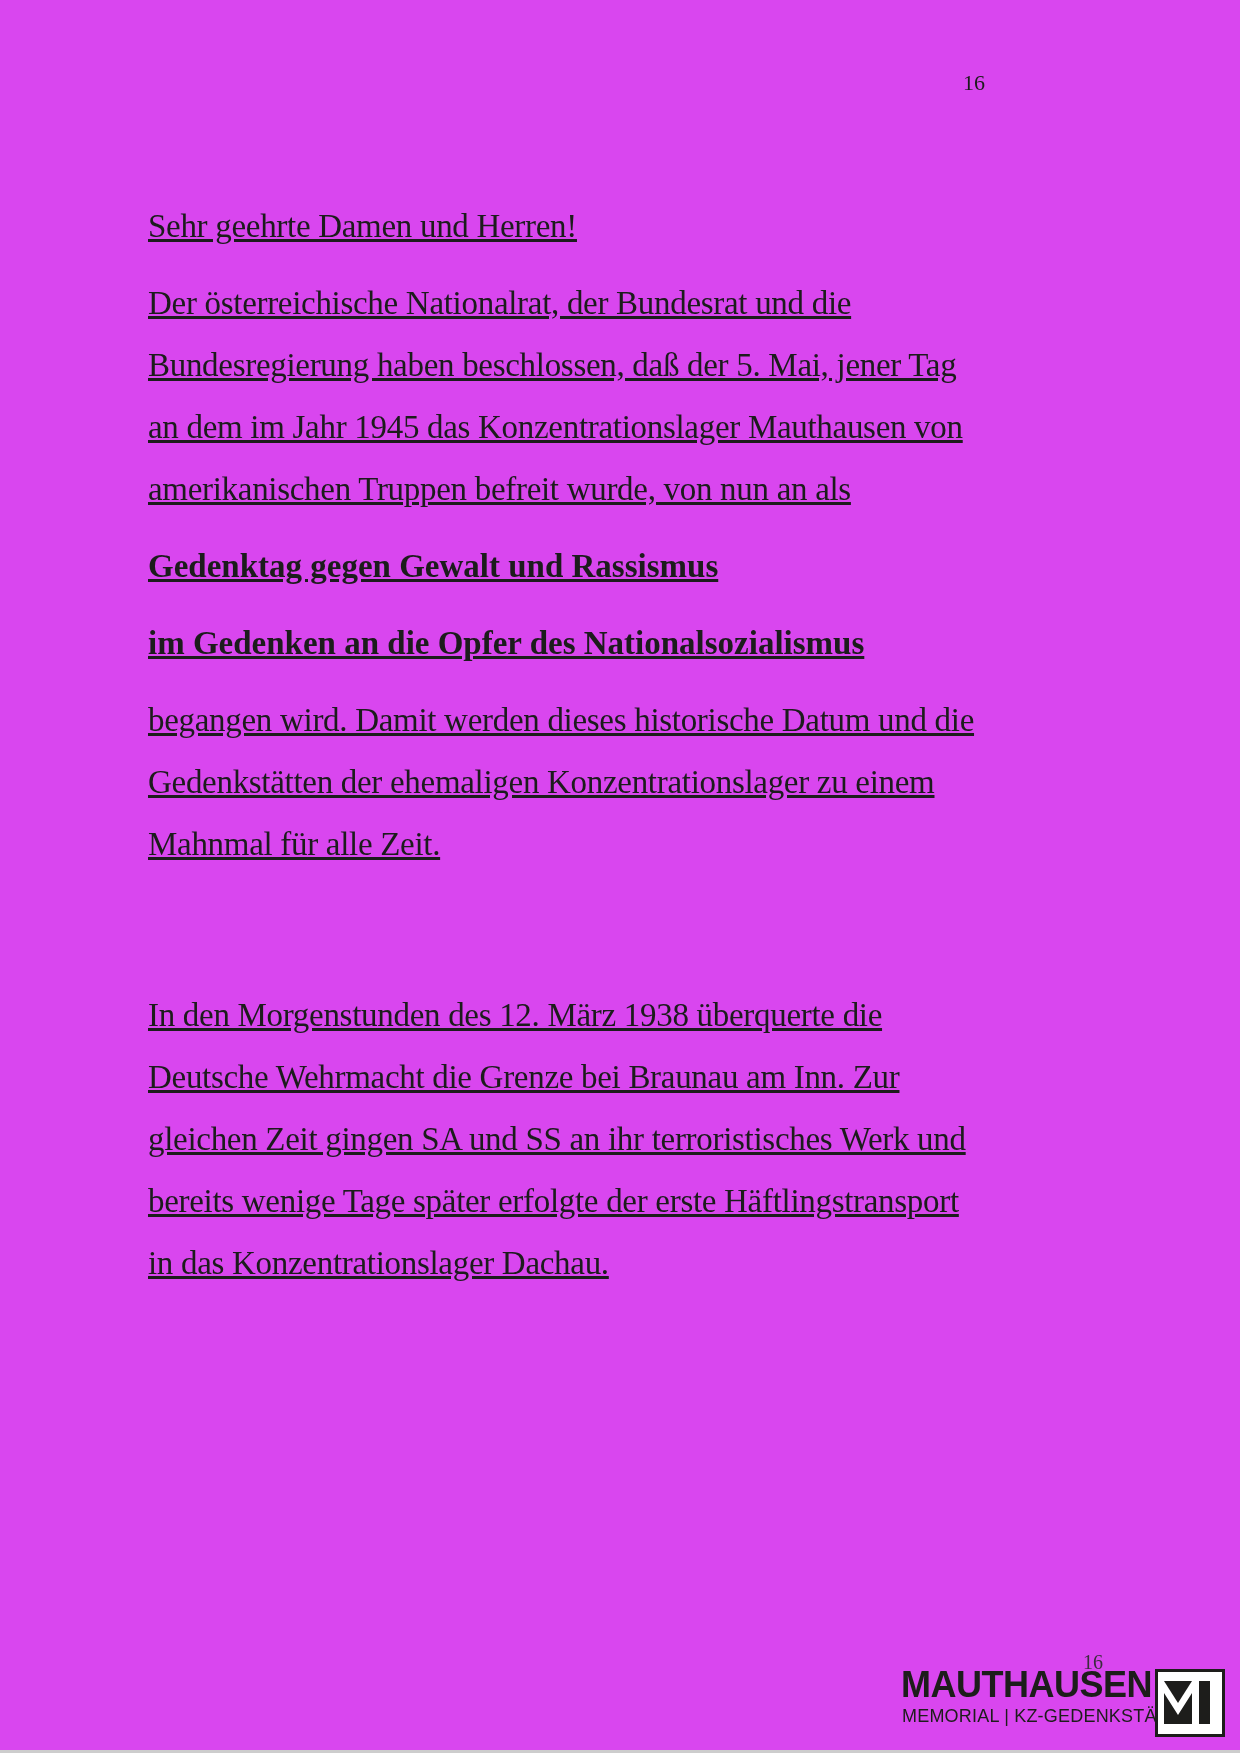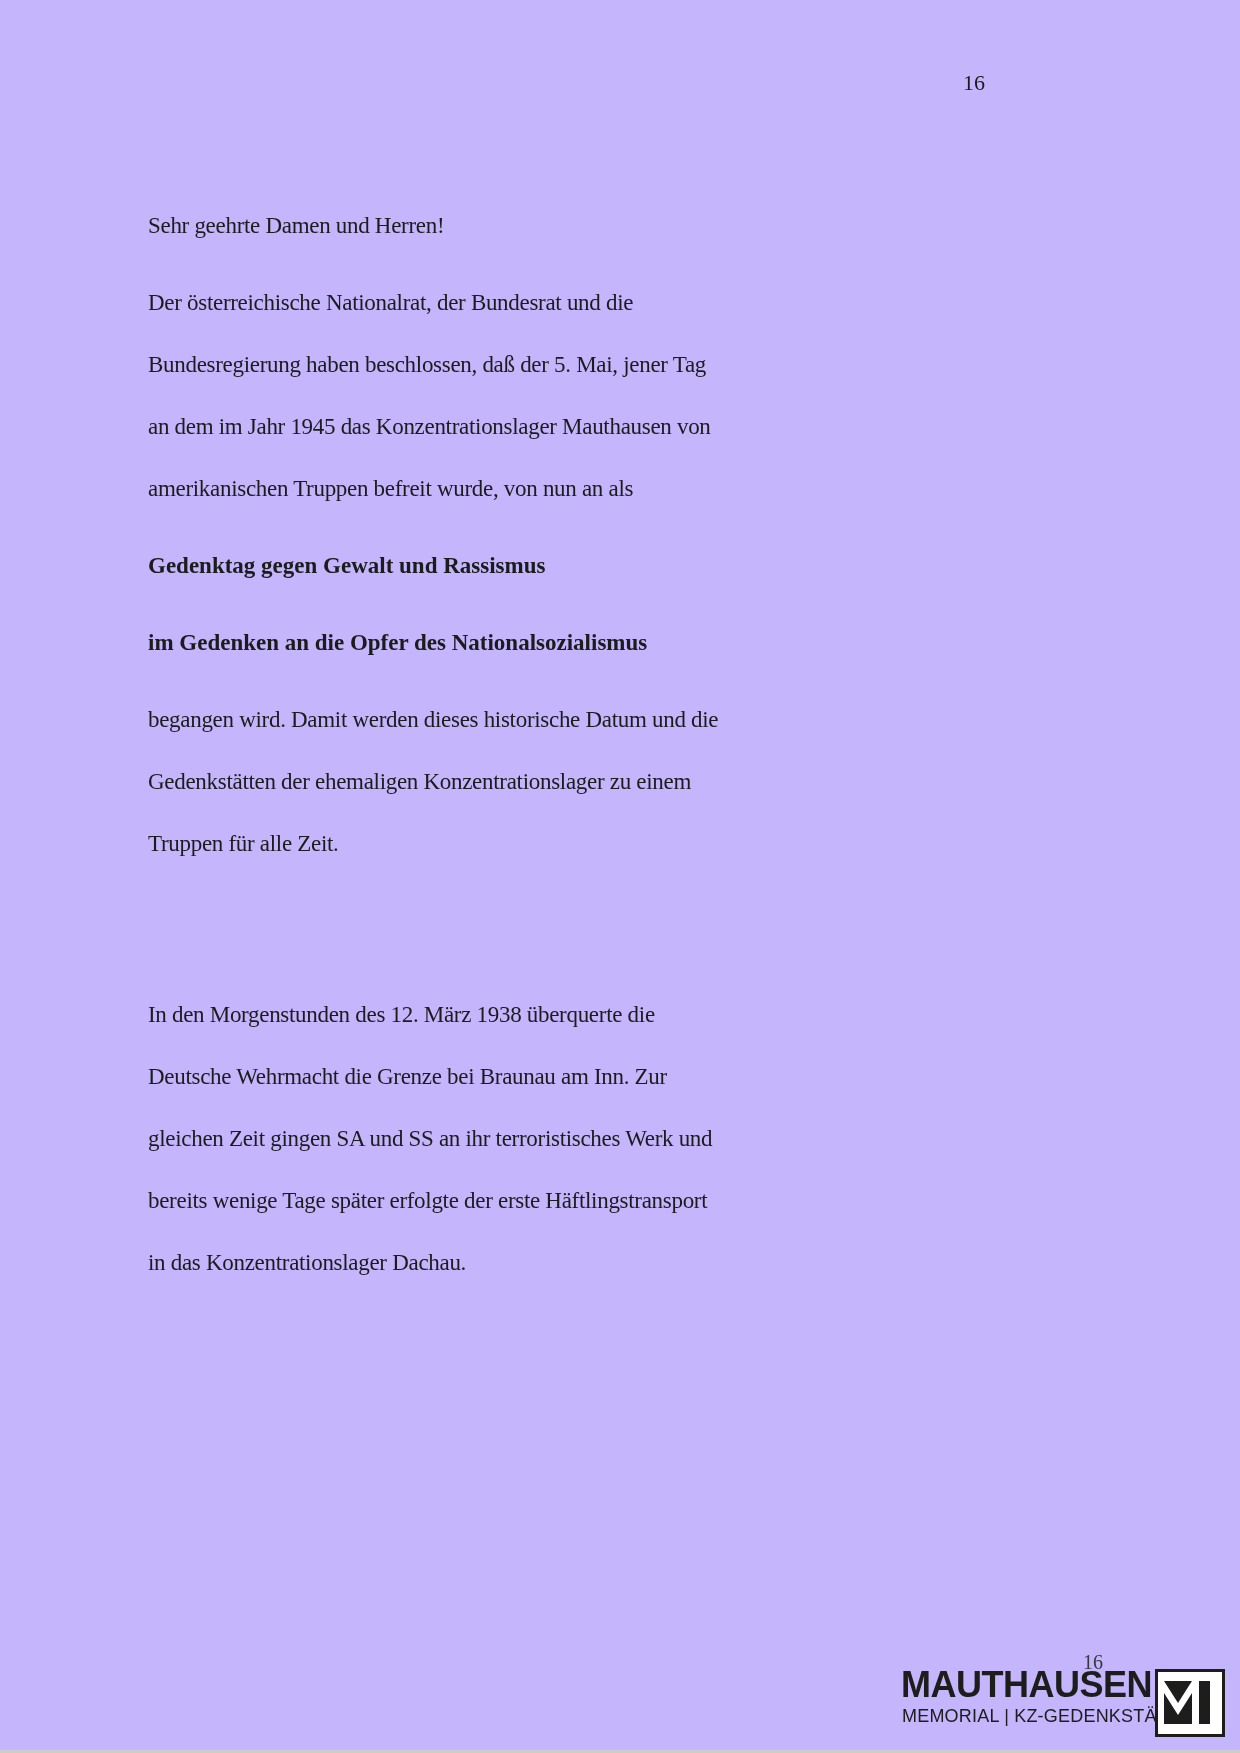--- a/index.html
+++ b/index.html
@@ -1,37 +1,38 @@
 <!DOCTYPE html>
 <html lang="de"><head>
 <meta charset="utf-8">
 <style>
   html,body{margin:0;padding:0;background:#e8e8e8;}
   .page{
     position:relative;
     width:1240px;height:1753px;
     margin:0 auto;
-    background:#c4b5fd;
+    background:#d946ef;
     color:#1c1c1c;
     font-family:"Liberation Serif","DejaVu Serif",serif;
     overflow:hidden;
   }
   
   .page-number-top{
     position:absolute;top:70px;left:963px;
     font-size:22px;line-height:26px;
   }
   
   .speech{
     position:absolute;top:195px;left:148px;width:841px;
   }
   .para{
     margin:0 0 15px 0;
-    font-size:23px;
+    font-size:33px;
     letter-spacing:-0.3px;
+    text-decoration:underline;
   }
   .para .line{
     line-height:62px;
     white-space:nowrap;
   }
   .para.heading{
     font-weight:bold;
     text-align:left;
     letter-spacing:0px;
   }
@@ -88,21 +89,21 @@
       <div class="line">Gedenktag gegen Gewalt und Rassismus</div>
     </div>
 
     <div class="para heading">
       <div class="line">im Gedenken an die Opfer des Nationalsozialismus</div>
     </div>
 
     <div class="para">
       <div class="line">begangen wird. Damit werden dieses historische Datum und die</div>
       <div class="line">Gedenkstätten der ehemaligen Konzentrationslager zu einem</div>
-      <div class="line">Truppen für alle Zeit.</div>
+      <div class="line">Mahnmal für alle Zeit.</div>
     </div>
 
     <div class="spacer"></div>
 
     <div class="para">
       <div class="line">In den Morgenstunden des 12. März 1938 überquerte die</div>
       <div class="line">Deutsche Wehrmacht die Grenze bei Braunau am Inn. Zur</div>
       <div class="line">gleichen Zeit gingen SA und SS an ihr terroristisches Werk und</div>
       <div class="line">bereits wenige Tage später erfolgte der erste Häftlingstransport</div>
       <div class="line">in das Konzentrationslager Dachau.</div>

